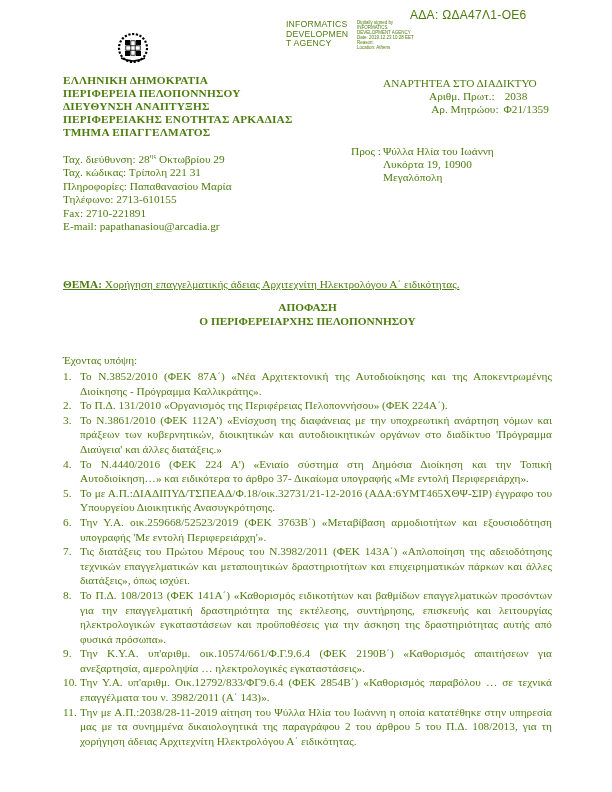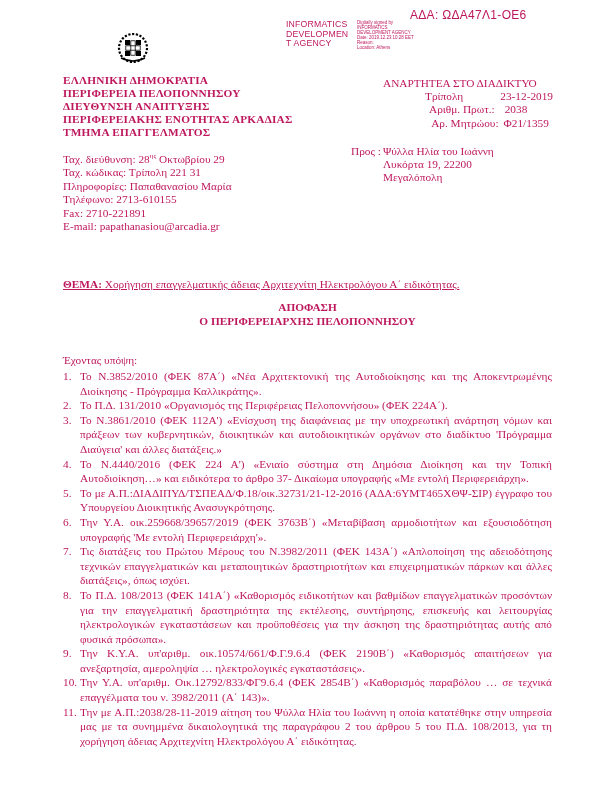--- a/index.html
+++ b/index.html
@@ -1,18 +1,18 @@
 <!DOCTYPE html>
 <html><head>
 <meta charset="utf-8">
 <style>
   html,body{margin:0;padding:0;background:#888;}
   .page{
     position:relative;width:612px;height:792px;margin:0 auto;
-    background:#ffffff;color:#be185d;overflow:hidden;
+    background:#ffffff;color:#4d7c0f;overflow:hidden;
     font-family:"Liberation Serif","DejaVu Serif",serif;
   }
   
   .ada{position:absolute;left:410px;top:8px;font-family:"Liberation Sans","DejaVu Sans",sans-serif;
        font-size:12px;letter-spacing:.3px;white-space:nowrap;}
   
   .stamp{position:absolute;left:286px;top:20px;display:flex;gap:5px;
          font-family:"Liberation Sans","DejaVu Sans",sans-serif;}
   .stamp-big{width:66px;font-size:8.7px;line-height:9.6px;letter-spacing:.2px;}
   .stamp-small{width:150px;font-size:8px;line-height:9px;transform:scale(0.56);transform-origin:top left;}
@@ -93,59 +93,55 @@
       <div class="c" data-interactable="false">Ταχ. κώδικας: Τρίπολη  221 31</div>
       <div class="c" data-interactable="false">Πληροφορίες: Παπαθανασίου Μαρία</div>
       <div class="c" data-interactable="false">Τηλέφωνο: 2713-610155</div>
       <div class="c" data-interactable="false">Fax: 2710-221891</div>
       <div class="c" data-interactable="false">E-mail: papathanasiou@arcadia.gr</div>
     </div>
   </div>
 
   <div class="hright" data-interactable="false">
     <div data-interactable="false">ΑΝΑΡΤΗΤΕΑ ΣΤΟ ΔΙΑΔΙΚΤΥΟ</div>
-    <div class="hr-row city" data-interactable="false">
-      <span data-interactable="false">Τρίπολη</span>
-      <span data-interactable="false">23-12-2019</span>
-    </div>
     <div class="hr-row prot" data-interactable="false">
       <span data-interactable="false">Αριθμ. Πρωτ.:</span>
       <span data-interactable="false">2038</span>
     </div>
     <div class="hr-row mitr" data-interactable="false">
       <span data-interactable="false">Αρ. Μητρώου:</span>
       <span data-interactable="false">Φ21/1359</span>
     </div>
   </div>
 
   <div class="recipient" data-interactable="false">
     <div data-interactable="false">Προς :</div>
     <div class="addr" data-interactable="false">
       <div data-interactable="false">Ψύλλα Ηλία του Ιωάννη</div>
-      <div data-interactable="false">Λυκόρτα 19, 22200</div>
+      <div data-interactable="false">Λυκόρτα 19, 10900</div>
       <div data-interactable="false">Μεγαλόπολη</div>
     </div>
   </div>
 
   <div class="docbody" data-interactable="false">
     <div class="subject" data-interactable="false">
       <span class="lbl" data-interactable="false">ΘΕΜΑ:</span>
       <span data-interactable="false">Χορήγηση επαγγελματικής άδειας Αρχιτεχνίτη Ηλεκτρολόγου Α΄ ειδικότητας.</span>
     </div>
     <div class="center-bold" data-interactable="false">ΑΠΟΦΑΣΗ</div>
     <div class="center-bold" data-interactable="false">Ο ΠΕΡΙΦΕΡΕΙΑΡΧΗΣ ΠΕΛΟΠΟΝΝΗΣΟΥ</div>
     <div class="preamble" data-interactable="false">Έχοντας υπόψη:</div>
 
     <div class="list" data-interactable="false">
       <div class="li" data-interactable="false"><span class="num" data-interactable="false">1.</span><span data-interactable="false">Το Ν.3852/2010 (ΦΕΚ 87Α΄) «Νέα Αρχιτεκτονική της Αυτοδιοίκησης και της Αποκεντρωμένης Διοίκησης - Πρόγραμμα Καλλικράτης».</span></div>
       <div class="li" data-interactable="false"><span class="num" data-interactable="false">2.</span><span data-interactable="false">Το Π.Δ. 131/2010 «Οργανισμός της Περιφέρειας Πελοποννήσου» (ΦΕΚ 224Α΄).</span></div>
       <div class="li" data-interactable="false"><span class="num" data-interactable="false">3.</span><span data-interactable="false">Το Ν.3861/2010 (ΦΕΚ 112Α') «Ενίσχυση της διαφάνειας με την υποχρεωτική ανάρτηση νόμων και πράξεων των κυβερνητικών, διοικητικών και αυτοδιοικητικών οργάνων στο διαδίκτυο 'Πρόγραμμα Διαύγεια' και άλλες διατάξεις.»</span></div>
       <div class="li" data-interactable="false"><span class="num" data-interactable="false">4.</span><span data-interactable="false">Το Ν.4440/2016 (ΦΕΚ 224 Α') «Ενιαίο σύστημα στη Δημόσια Διοίκηση και την Τοπική Αυτοδιοίκηση…» και ειδικότερα το άρθρο 37- Δικαίωμα υπογραφής «Με εντολή Περιφερειάρχη».</span></div>
       <div class="li" data-interactable="false"><span class="num" data-interactable="false">5.</span><span data-interactable="false">Το με Α.Π.:ΔΙΑΔΙΠΥΔ/ΤΣΠΕΑΔ/Φ.18/οικ.32731/21-12-2016 (ΑΔΑ:6ΥΜΤ465ΧΘΨ-ΣΙΡ) έγγραφο του Υπουργείου Διοικητικής Ανασυγκρότησης.</span></div>
-      <div class="li" data-interactable="false"><span class="num" data-interactable="false">6.</span><span data-interactable="false">Την Υ.Α. οικ.259668/39657/2019 (ΦΕΚ 3763Β΄) «Μεταβίβαση αρμοδιοτήτων και εξουσιοδότηση υπογραφής 'Με εντολή Περιφερειάρχη'».</span></div>
+      <div class="li" data-interactable="false"><span class="num" data-interactable="false">6.</span><span data-interactable="false">Την Υ.Α. οικ.259668/52523/2019 (ΦΕΚ 3763Β΄) «Μεταβίβαση αρμοδιοτήτων και εξουσιοδότηση υπογραφής 'Με εντολή Περιφερειάρχη'».</span></div>
       <div class="li" data-interactable="false"><span class="num" data-interactable="false">7.</span><span data-interactable="false">Τις διατάξεις του Πρώτου Μέρους του Ν.3982/2011 (ΦΕΚ 143Α΄) «Απλοποίηση της αδειοδότησης τεχνικών επαγγελματικών και μεταποιητικών δραστηριοτήτων και επιχειρηματικών πάρκων και άλλες διατάξεις», όπως ισχύει.</span></div>
       <div class="li" data-interactable="false"><span class="num" data-interactable="false">8.</span><span data-interactable="false">Το Π.Δ. 108/2013 (ΦΕΚ 141Α΄) «Καθορισμός ειδικοτήτων και βαθμίδων επαγγελματικών προσόντων για την επαγγελματική δραστηριότητα της εκτέλεσης, συντήρησης, επισκευής και λειτουργίας ηλεκτρολογικών εγκαταστάσεων και προϋποθέσεις για την άσκηση της δραστηριότητας αυτής από φυσικά πρόσωπα».</span></div>
       <div class="li" data-interactable="false"><span class="num" data-interactable="false">9.</span><span data-interactable="false">Την Κ.Υ.Α. υπ'αριθμ. οικ.10574/661/Φ.Γ.9.6.4 (ΦΕΚ 2190Β΄) «Καθορισμός απαιτήσεων για ανεξαρτησία, αμεροληψία … ηλεκτρολογικές εγκαταστάσεις».</span></div>
       <div class="li" data-interactable="false"><span class="num" data-interactable="false">10.</span><span data-interactable="false">Την Υ.Α. υπ'αριθμ. Οικ.12792/833/ΦΓ9.6.4 (ΦΕΚ 2854Β΄) «Καθορισμός παραβόλου … σε τεχνικά επαγγέλματα του ν. 3982/2011 (Α΄ 143)».</span></div>
       <div class="li" data-interactable="false"><span class="num" data-interactable="false">11.</span><span data-interactable="false">Την με Α.Π.:2038/28-11-2019  αίτηση του Ψύλλα Ηλία του Ιωάννη η οποία κατατέθηκε στην υπηρεσία μας με τα συνημμένα δικαιολογητικά της παραγράφου 2 του άρθρου 5 του Π.Δ. 108/2013, για τη χορήγηση άδειας Αρχιτεχνίτη Ηλεκτρολόγου Α΄ ειδικότητας.</span></div>
     </div>
   </div>
 
 </div>
 

